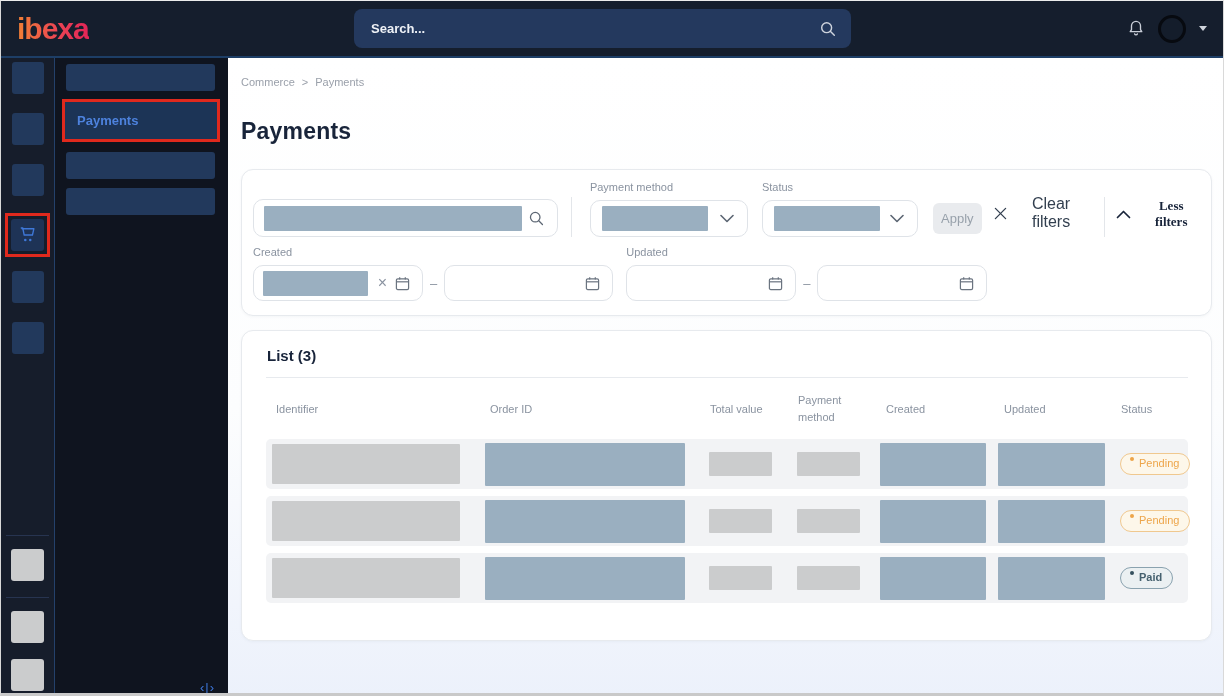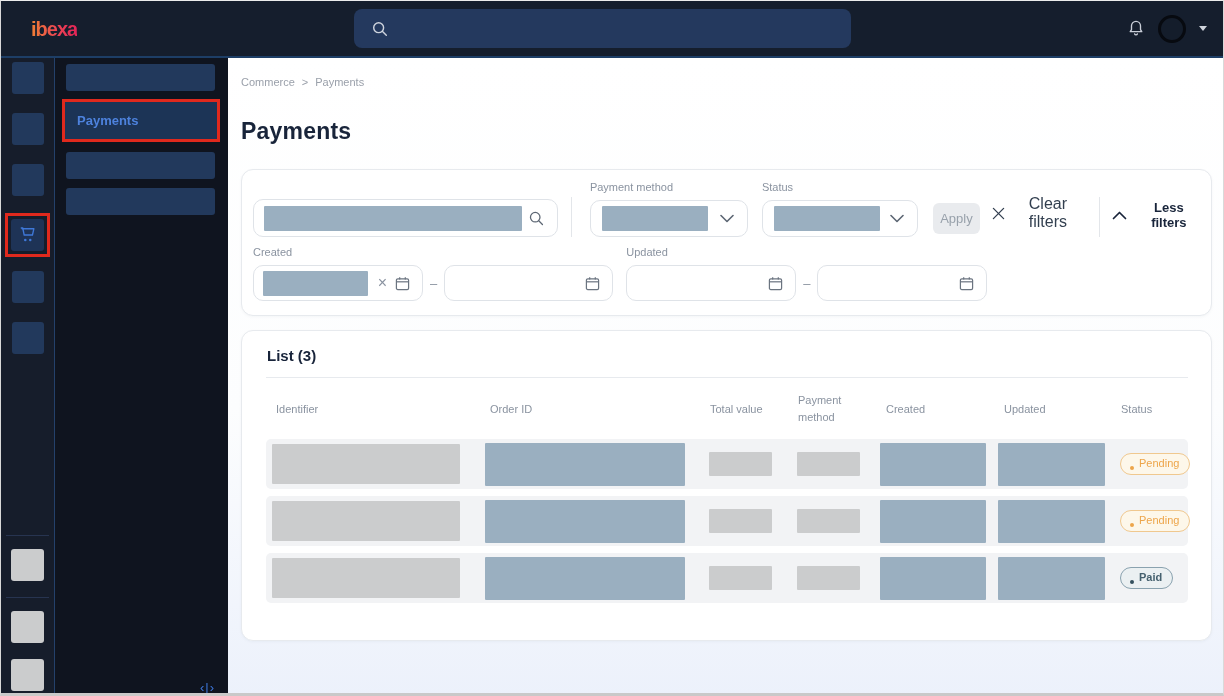--- a/index.html
+++ b/index.html
@@ -8,21 +8,21 @@
     width:1224px; height:696px; overflow:hidden; position:relative;
     border-left:1px solid #d9d9d9; border-right:1px solid #d9d9d9;
     border-top:1px solid #ececec; border-bottom:3px solid #c9c9c9;
     background:#fff;
   }
 
   
   .topbar { height:55px; background:#151e2d; display:flex; align-items:center; position:relative; }
   .topbar-line { height:2px; background:#1d3e66; }
   .logo {
-    margin-left:30px; font-size:20px; font-weight:700; letter-spacing:-1px; line-height:1;
+    margin-left:16px; font-size:30px; font-weight:700; letter-spacing:-1px; line-height:1;
     background:linear-gradient(90deg,#f08035 0%, #ec4653 55%, #e32457 100%);
     -webkit-background-clip:text; background-clip:text; color:transparent;
     font-style:normal;
     text-align:right;
   }
   .global-search {
     position:absolute; left:353px; top:8px; width:497px; height:39px;
     background:#24395e; border-radius:8px; display:flex; align-items:center;
     padding:0 14px 0 17px; cursor:text;
   }
@@ -101,21 +101,21 @@
     background:#e9ebee; color:#98a1ab; font-size:13px; font-family:inherit; cursor:default;
     margin-bottom:3px;
   }
   .clear-btn {
     margin-left:12px; margin-bottom:6px; display:flex; align-items:center; gap:9px;
     background:none; border:none; font-family:inherit; font-size:16px; color:#323f4f; cursor:pointer;
   }
   .vdiv2 { width:1px; height:40px; background:#e3e6ea; margin-left:17px; align-self:flex-end; }
   .less-btn {
     margin-left:12px; margin-bottom:7px; display:flex; align-items:center; gap:14px;
-    background:none; border:none; font-family:Liberation Sans, sans-serif; font-size:13px; font-weight:700; color:#18243a; cursor:pointer;
+    background:none; border:none; font-family:Liberation Serif, serif; font-size:13px; font-weight:700; color:#18243a; cursor:pointer;
   }
 
   .filter-row2 { display:flex; align-items:flex-end; margin-top:9px; }
   .dates { display:flex; align-items:center; }
   .date-ctl { height:36px; padding:0 12px 0 9px; cursor:text; }
   .date-filled { width:170px; }
   .date-filled .blk { width:105px; height:25px; margin-right:auto; }
   .date-empty { width:169px; justify-content:flex-end; }
   .dash { color:#8a93a0; font-size:13px; margin:0 7px; }
   .x-small { color:#8a93a0; margin:0 8px 0 6px; }
@@ -137,39 +137,40 @@
   .trow:last-child { margin-bottom:0; }
   .cell { display:flex; align-items:center; }
   .blk-gray { background:#cbcccd; border-radius:1px; }
   .b-ident { width:188px; height:40px; margin-left:6px; }
   .b-order { width:200px; height:43px; margin-left:5px; }
   .b-total { width:63px; height:24px; margin-left:9px; }
   .b-pm    { width:63px; height:24px; margin-left:9px; }
   .b-created { width:106px; height:43px; margin-left:4px; }
   .b-updated { width:107px; height:43px; margin-left:4px; }
   .badge {
-    display:inline-flex; align-items:flex-end; gap:5px; margin-left:9px;
+    display:inline-flex; align-items:flex-start; gap:5px; margin-left:9px;
     padding:3px 10px 4px 9px; border-radius:999px; font-size:11px; line-height:1.2;
   }
   .badge .dot { width:4px; height:4px; border-radius:50%; }
   .badge-pending { color:#eda54a; border:1px solid #f0c88f; background:#fdf7ea; }
   .badge-pending .dot { background:#eda54a; }
   .badge-paid { color:#46616f; border:1px solid #8aa2af; background:#ebf0f2;font-weight:bold; }
   .badge-paid .dot { background:#35505e; }
 
   svg { display:block; }
 </style>
 </head>
 <body>
 
 <div class="app">
 
   <div class="topbar">
     <div class="logo">ibexa</div>
     <div class="global-search">
+      <span class="ph">Search...</span>
       <span>
         <svg width="18" height="18" viewBox="0 0 20 20">
             <circle cx="8.5" cy="8.5" r="5.5" fill="none" stroke="#cdd3dd" stroke-width="1.6"></circle>
             <line x1="12.8" y1="12.8" x2="17" y2="17" stroke="#cdd3dd" stroke-width="1.6" stroke-linecap="round"></line>
           </svg>
       </span>
     </div>
     <div class="topbar-right">
       <span>
         <svg width="18" height="19" viewBox="0 0 20 21">

